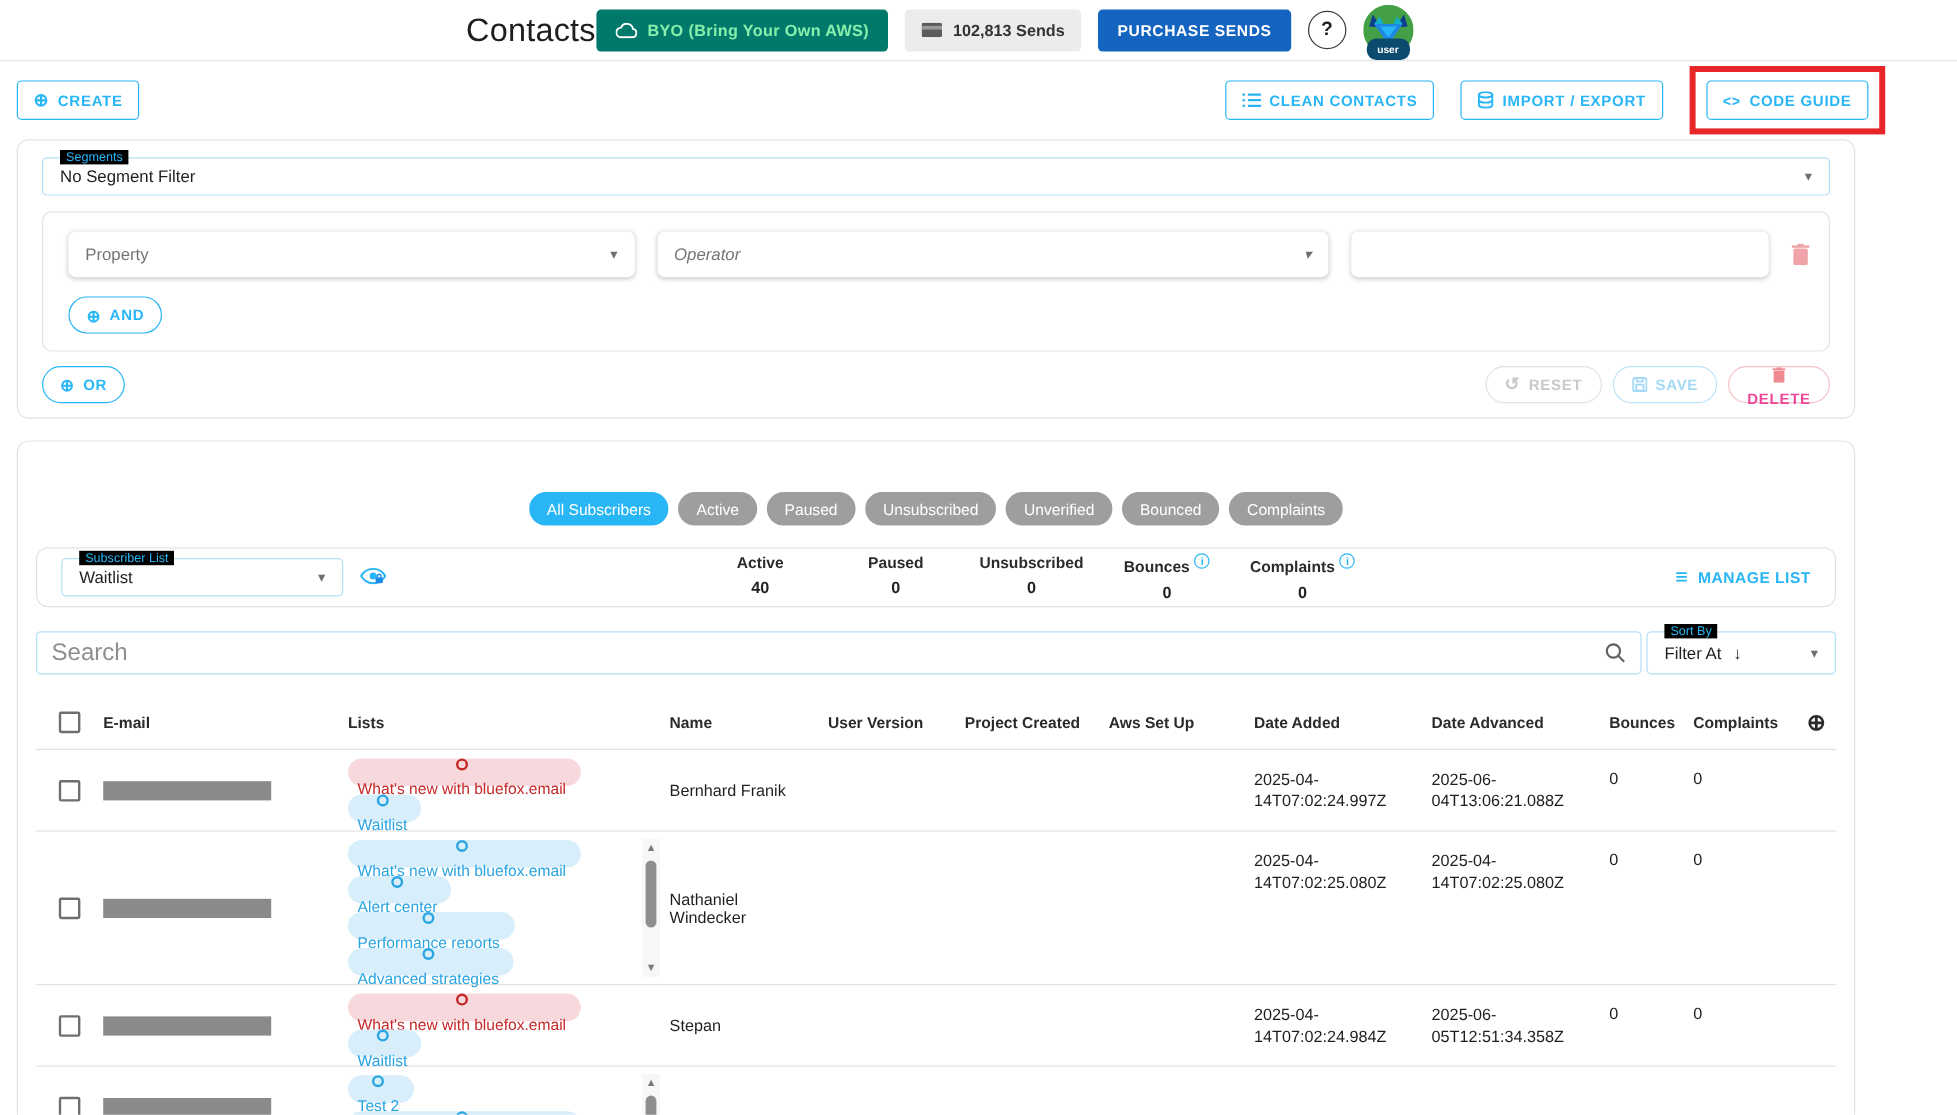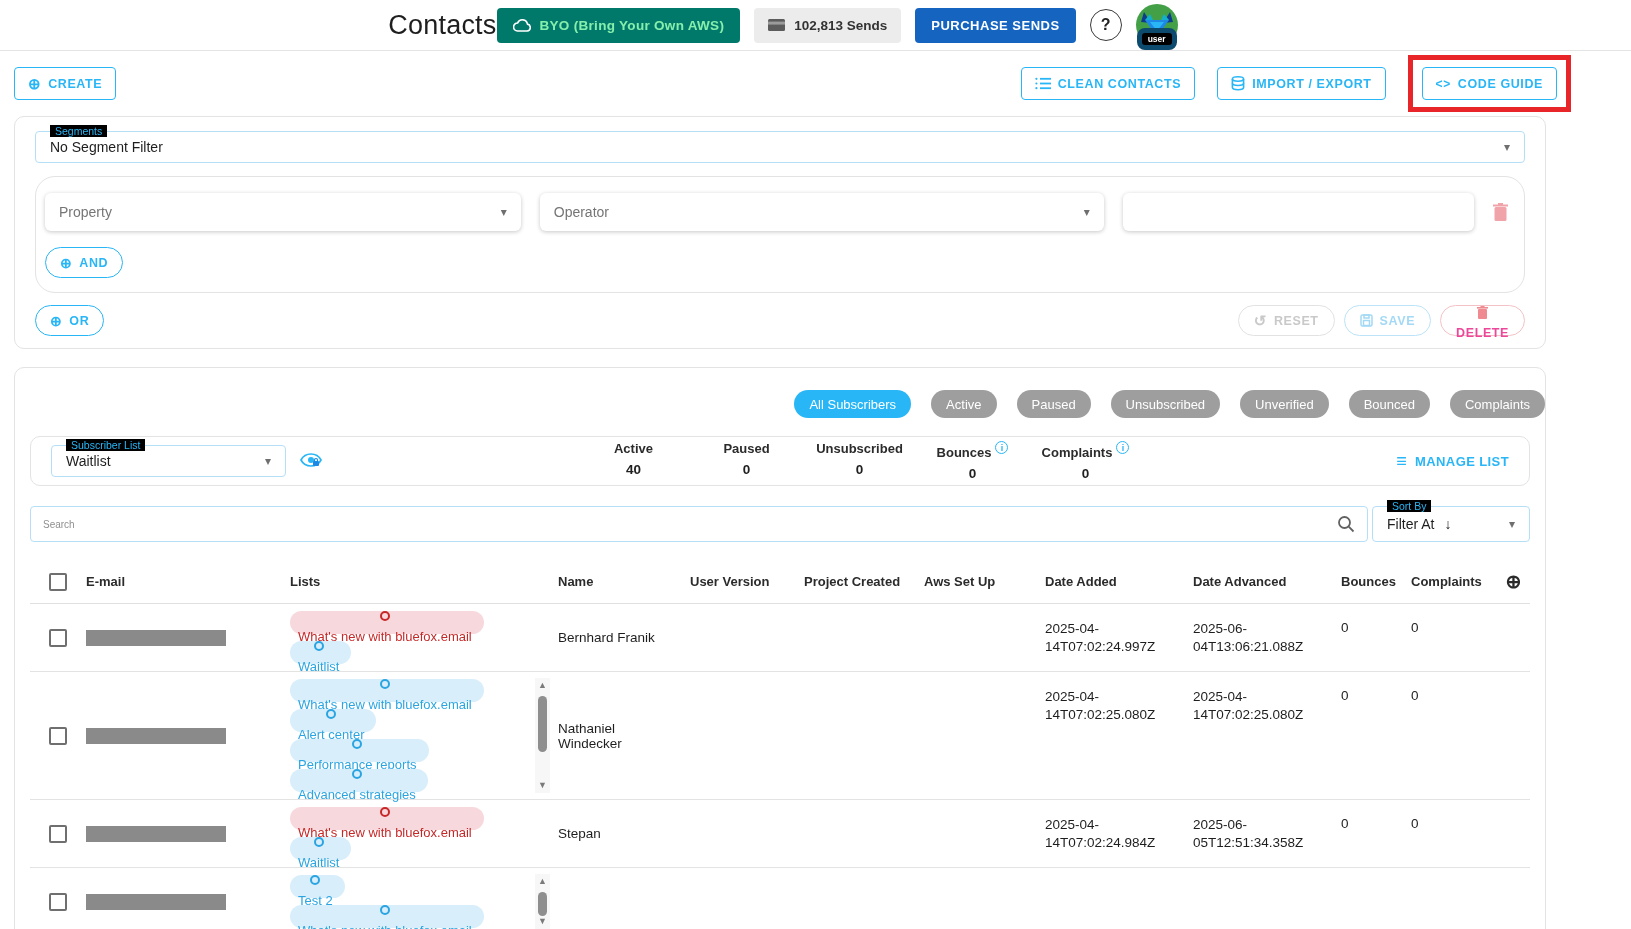--- a/index.html
+++ b/index.html
@@ -15,65 +15,65 @@
     color:#86efac; border:none; border-radius:4px; height:35px; padding:0 16px;
     font-weight:700; font-size:13.5px; letter-spacing:.3px; cursor:pointer; }
   .sends-chip { display:flex; align-items:center; gap:9px; background:#ECECEC;
     border-radius:4px; height:35px; padding:0 14px; font-size:13.5px; font-weight:700; color:#333; }
   .btn-purchase { background:var(--purchase-blue); color:#fff; border:none; border-radius:4px;
     height:35px; padding:0 16px; font-weight:700; font-size:13px; letter-spacing:.5px; cursor:pointer; }
   .help-circle { width:32px; height:32px; border:1.6px solid #3a3a3a; border-radius:50%;
     display:flex; align-items:center; justify-content:center; font-weight:700; font-size:16px; cursor:pointer; }
   .avatar { position:relative; width:42px; height:42px; cursor:pointer; }
   .avatar-badge { position:absolute; left:50%; transform:translateX(-50%); bottom:-4px;
-    background:#000000; color:#fff; font-size:8.5px; font-weight:700; border-radius:8px;
-    padding:1px 6px; border:5px solid #0c4a6e; }
+    background:#0c4a6e; color:#fff; font-size:8.5px; font-weight:700; border-radius:8px;
+    padding:1px 6px; border:3px solid #0c4a6e; }
 
   
   .toolbar { display:flex; align-items:center; justify-content:space-between;
     margin:16px 74px 0 14px; }
   .btn-outline { display:inline-flex; align-items:center; gap:7px; background:#fff;
     border:1px solid var(--accent); color:var(--accent); border-radius:4px; height:33px;
     padding:0 13px; font-weight:700; font-size:12.5px; letter-spacing:.6px; cursor:pointer; }
   .toolbar-right { display:flex; align-items:center; gap:22px;margin-left:20px; }
   .code-guide-wrap { border:5px solid var(--annotation-red); padding:7px 9px; margin:-12px -14px -12px 0; }
   .icon-glyph { font-size:15px; line-height:1; }
 
   
   .filter-card { margin:16px 85px 0 14px; border:1px solid #E3E3E3; border-radius:10px;
     padding:14px 20px 12px 20px; }
   .outlined-select { position:relative; border:1px solid #B5DFF7; border-radius:4px;
     height:32px; display:flex; align-items:center; padding:0 14px; cursor:pointer; background:#fff; }
   .outlined-select .float-label { position:absolute; top:-7px; left:14px; background:#000000;
     padding:0 5px; font-size:10.5px; color:var(--accent); }
   .outlined-select .sel-value { font-size:14px; color:#1E1E1E; }
   .caret { margin-left:auto; color:#6f6f6f; font-size:12px; }
-  .condition-group { border:1px solid #E3E3E3; border-radius:20px; margin-top:13px; padding:16px 16px 14px 9px; }
+  .condition-group { border:1px solid #E3E3E3; border-radius:8px; margin-top:13px; padding:16px 16px 14px 21px; }
   .condition-row { display:flex; align-items:center; gap:19px; }
   .shadow-select { display:flex; align-items:center; height:38px; border-radius:6px; background:#fff;
     box-shadow:0 1px 4px rgba(0,0,0,.22); padding:0 14px; color:#757575; font-size:14px; cursor:pointer; }
-  .w-prop { width:485px; } .w-op { width:575px; } .w-val { width:358px; }
+  .w-prop { width:485px; } .w-op { width:575px;font-style:italic; } .w-val { width:358px; }
   .trash-btn { margin-left:auto; background:none; border:none; cursor:pointer; }
   .pill-btn { display:inline-flex; align-items:center; gap:7px; border:1.6px solid var(--accent);
     color:var(--accent); background:#fff; border-radius:16px; height:31px; padding:0 14px;
     font-weight:700; font-size:12.5px; letter-spacing:.6px; cursor:pointer; }
   .pill-btn .icon-glyph { font-size:14px; }
   .and-btn { margin-top:16px; }
   .filter-footer { display:flex; align-items:center; justify-content:space-between; margin-top:12px; }
   .footer-actions { display:flex; gap:9px; }
   .pill-ghost { display:inline-flex; align-items:center; gap:7px; border-radius:16px; height:31px;
     padding:0 15px; font-weight:700; font-size:12.5px; letter-spacing:.6px; background:#fff; cursor:pointer; }
   .pill-reset { border:1.4px solid #E2E2E2; color:#C9C9C9; }
   .pill-save  { border:1.4px solid #BCE3F8; color:#A4D9F5; }
   .pill-delete{ border:1.4px solid #F4C2C6; color:#ec4899;flex-direction:column; }
 
   
   .subscribers-card { margin:18px 85px 0 14px; border:1px solid #E3E3E3; border-radius:10px;
     padding:22px 0 0 0; height:600px; }
-  .tabs { display:flex; justify-content:flex-end; gap:20px; }
+  .tabs { display:flex; justify-content:center; gap:8px;margin-top:20px; }
   .tab { border:none; border-radius:15px; height:28px; padding:0 15px; color:#fff;
     background:var(--tab-inactive); font-size:13px; font-weight:500; cursor:pointer; white-space:nowrap; }
   .tab.active { background:var(--accent); }
 
   .list-bar { display:flex; align-items:center; margin:18px 15px 0 15px; border:1px solid #E3E3E3;
     border-radius:10px; padding:9px 20px; height:50px; }
   .sub-list-select { width:235px; }
   .eye-icon { margin-left:14px; cursor:pointer; display:flex; }
   .stats { display:flex; margin-left:255px; gap:0; }
   .stat { width:113px; text-align:center; }
@@ -82,21 +82,21 @@
   .info-dot { display:inline-flex; width:13px; height:13px; border:1.4px solid var(--accent);
     border-radius:50%; color:var(--accent); font-size:9px; align-items:center; justify-content:center;
     margin-left:4px; vertical-align:6px; font-style:normal; }
   .manage-list { margin-left:auto; display:flex; align-items:center; gap:8px; color:var(--accent);
     font-weight:700; font-size:13px; letter-spacing:.4px; cursor:pointer; }
   .manage-list .icon-glyph { font-size:18px; }
 
   .search-row { display:flex; align-items:center; margin:20px 15px 0 15px; gap:4px; }
   .search-field { flex:1; position:relative; border:1px solid #B5DFF7; border-radius:4px; height:36px;
     display:flex; align-items:center; padding:0 12px; }
-  .search-field input { border:none; outline:none; flex:1; font-size:10px; color:#0f766e;
+  .search-field input { border:none; outline:none; flex:1; font-size:20px; color:#0f766e;
     font-family:"Liberation Sans", sans-serif; }
   .search-field input::placeholder { color:#8f8f8f; }
   .sortby-select { width:158px; height:36px; }
   .sort-arrow { margin-left:10px; font-size:14px; color:#222; }
 
   
   .table { margin:18px 15px 0 15px; }
   .tr { display:grid; align-items:stretch;
     grid-template-columns:56px 204px 268px 132px 114px 120px 121px 148px 148px 70px 86px 1fr;
     border-bottom:1px solid #E3E3E3; }

